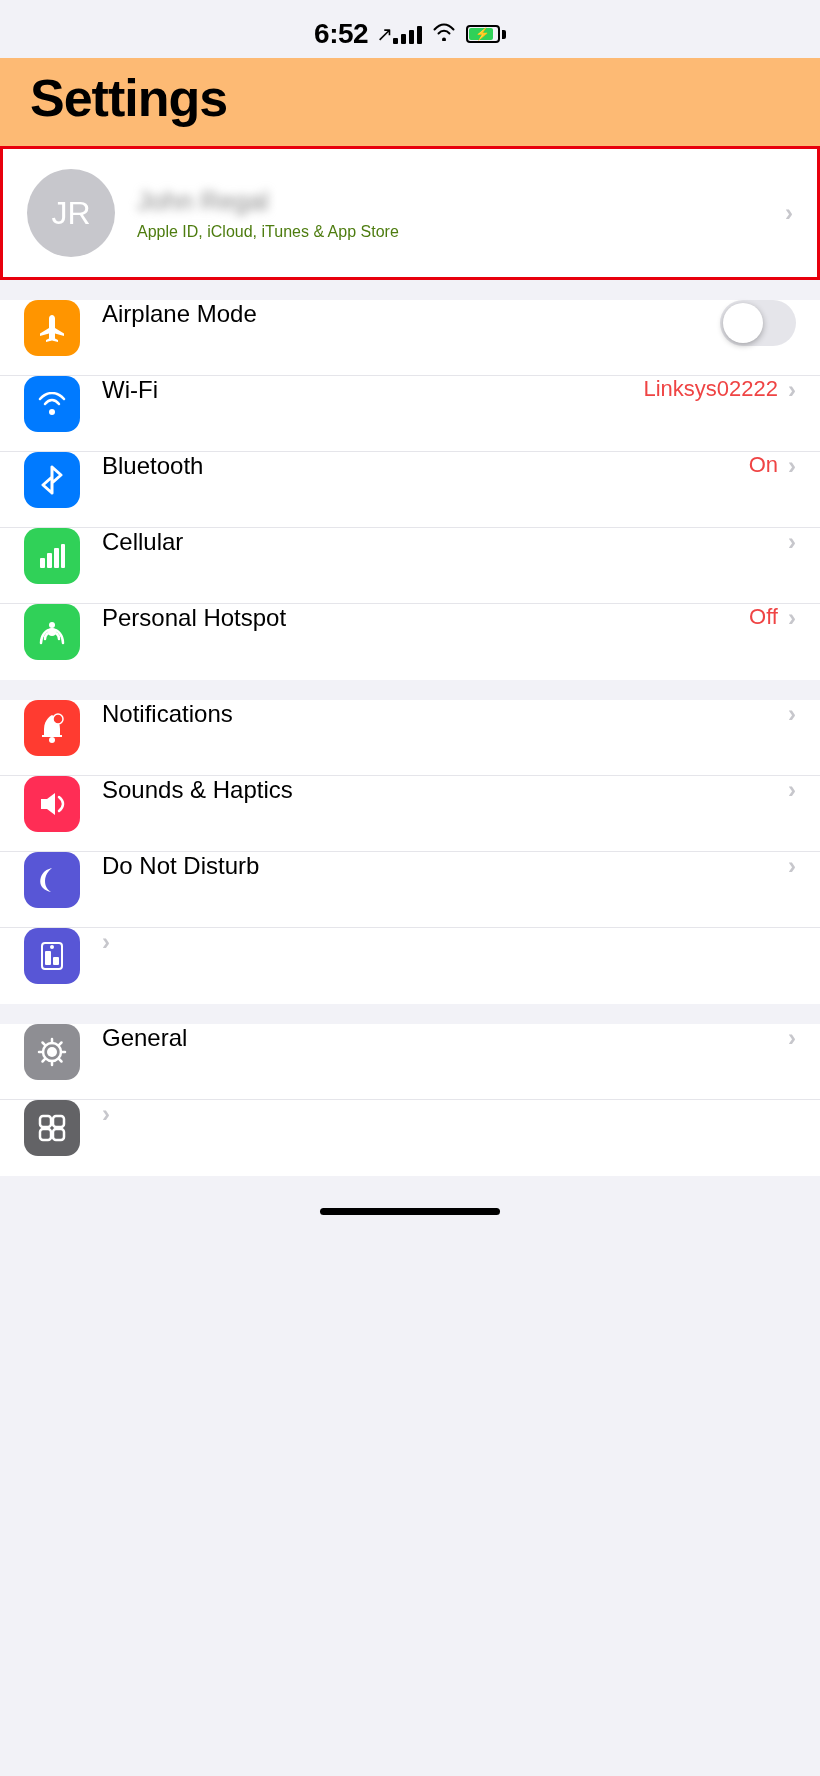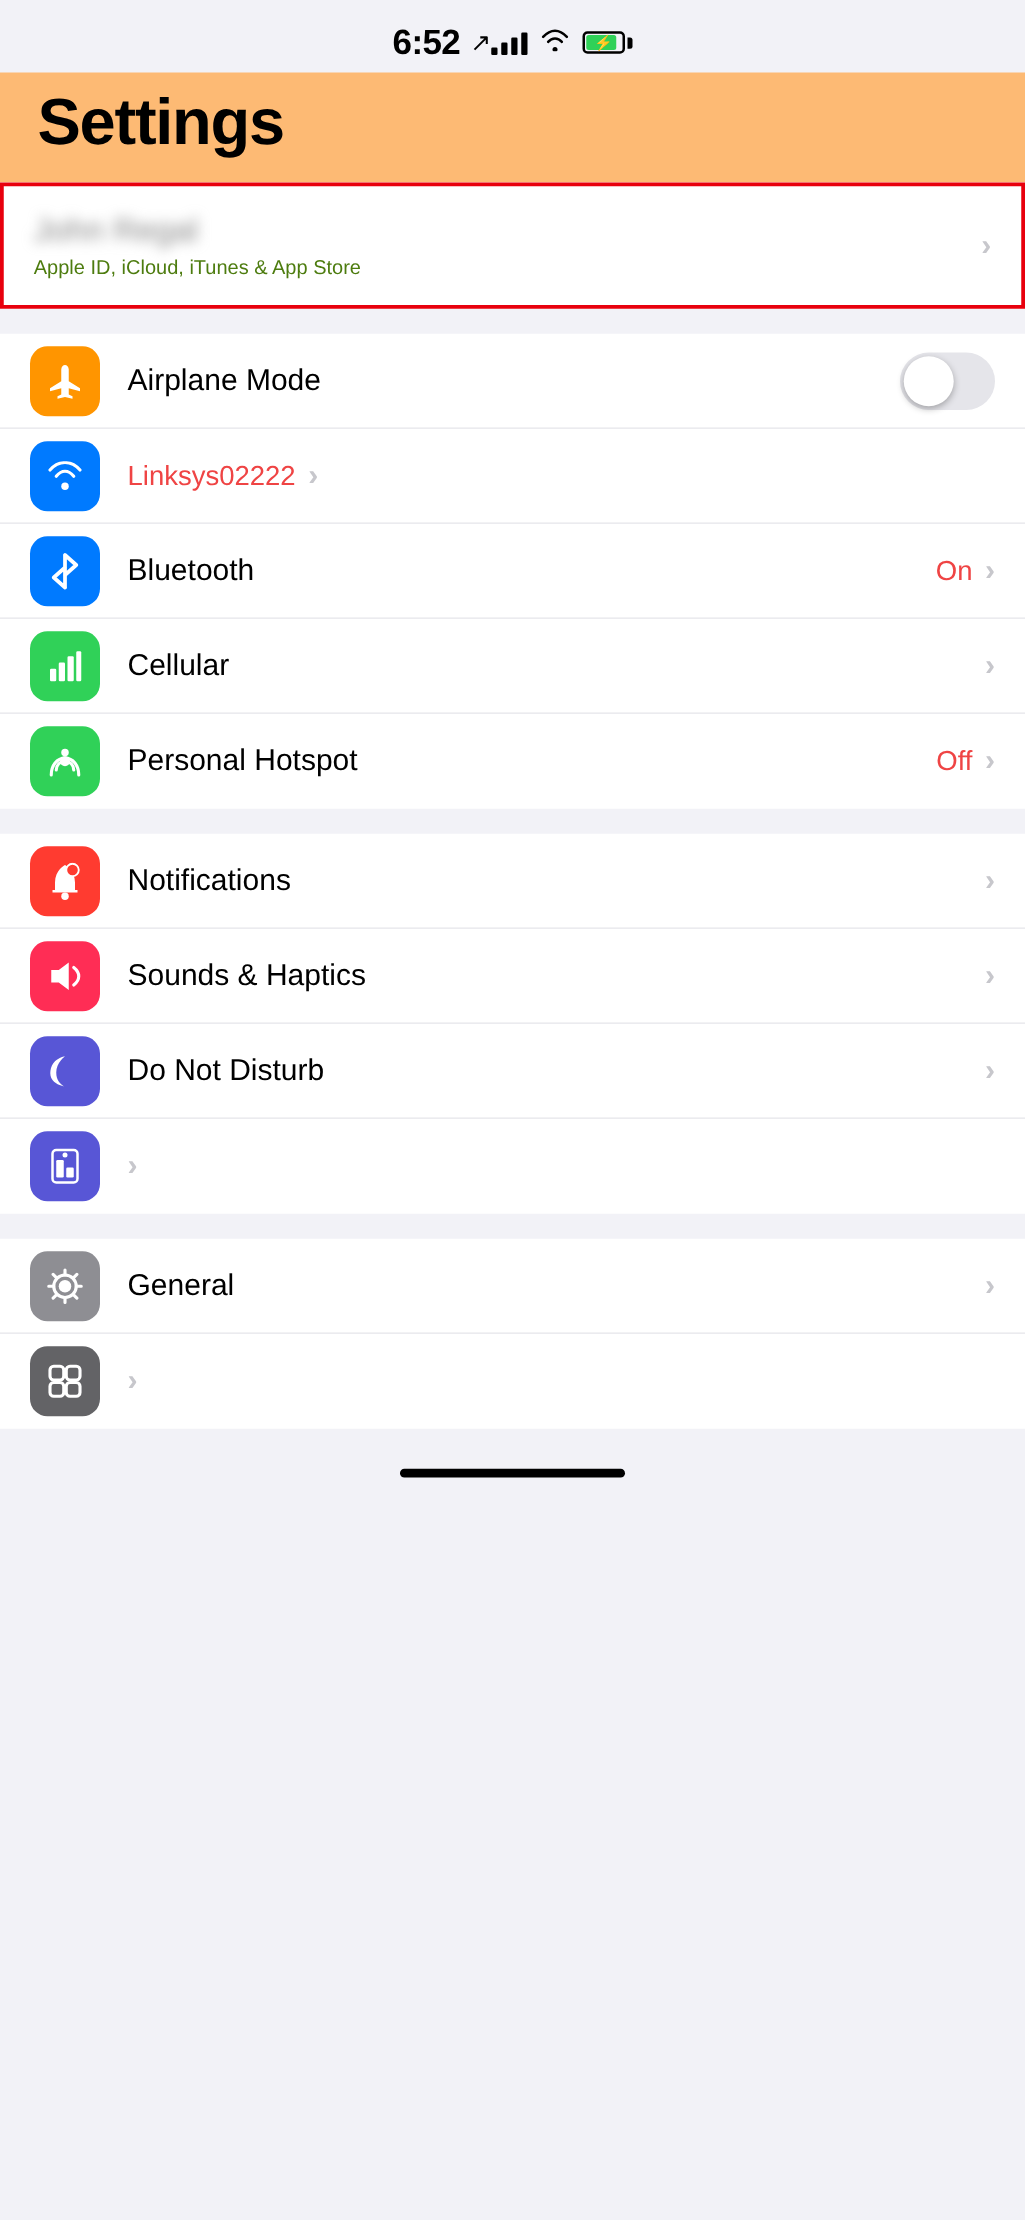--- a/index.html
+++ b/index.html
@@ -141,21 +141,20 @@
       font-weight: 600;
     }
 
     
     .section-group {
       background: #fff;
       margin-bottom: 20px;
     }
     .setting-row {
       display: flex;
-      align-items: center;
       padding: 0 24px;
       min-height: 76px;
       border-bottom: 1px solid #e5e5ea;
       cursor: pointer;
     }
     .setting-row:last-child {
       border-bottom: none;
     }
     .setting-icon {
       width: 56px;
@@ -261,20 +260,23 @@
     </div>
   </div>
 </div>
 
 <div class="page-title">
   <h1>Settings</h1>
 </div>
 
 <div class="apple-id-section">
   <div class="apple-id-row">
+    <div class="avatar">
+      <span class="avatar-initials">JR</span>
+    </div>
     <div class="apple-id-info">
       <div class="apple-id-name">John Regal</div>
       <div class="apple-id-sub">Apple ID, iCloud, iTunes &amp; App Store</div>
     </div>
     <span class="chevron">›</span>
   </div>
 </div>
 
 <div class="section-group">
 
@@ -291,20 +293,21 @@
   </div>
 
   <div class="setting-row">
     <div class="setting-icon icon-blue">
       <svg width="30" height="24" viewBox="0 0 30 24" fill="white">
         <path d="M15 17a3 3 0 1 1 0 6 3 3 0 0 1 0-6z"></path>
         <path d="M8 12C10 9.5 12.5 8 15 8s5 1.5 7 4" stroke="white" stroke-width="2.5" fill="none" stroke-linecap="round"></path>
         <path d="M3 7C6.5 3 10.5 1 15 1s8.5 2 12 6" stroke="white" stroke-width="2.5" fill="none" stroke-linecap="round"></path>
       </svg>
     </div>
+    <span class="setting-label">Wi-Fi</span>
     <span class="setting-value">Linksys02222</span>
     <span class="chevron">›</span>
   </div>
 
   <div class="setting-row">
     <div class="setting-icon icon-blue-bt">
       <svg width="22" height="30" viewBox="0 0 22 30" fill="white">
         <path d="M11 2L11 28M11 2L20 10L11 18M11 28L2 20L11 12" stroke="white" stroke-width="3" fill="none" stroke-linecap="round" stroke-linejoin="round"></path>
       </svg>
     </div>

